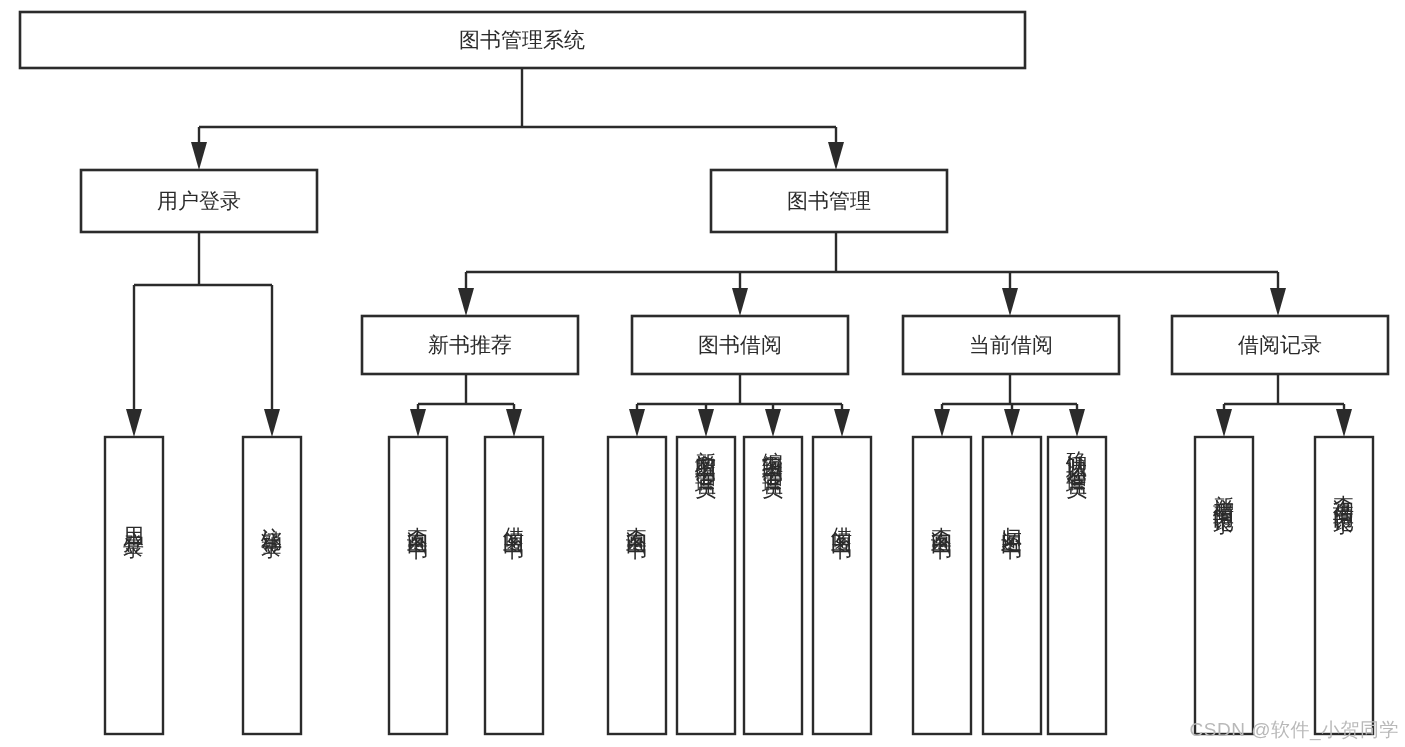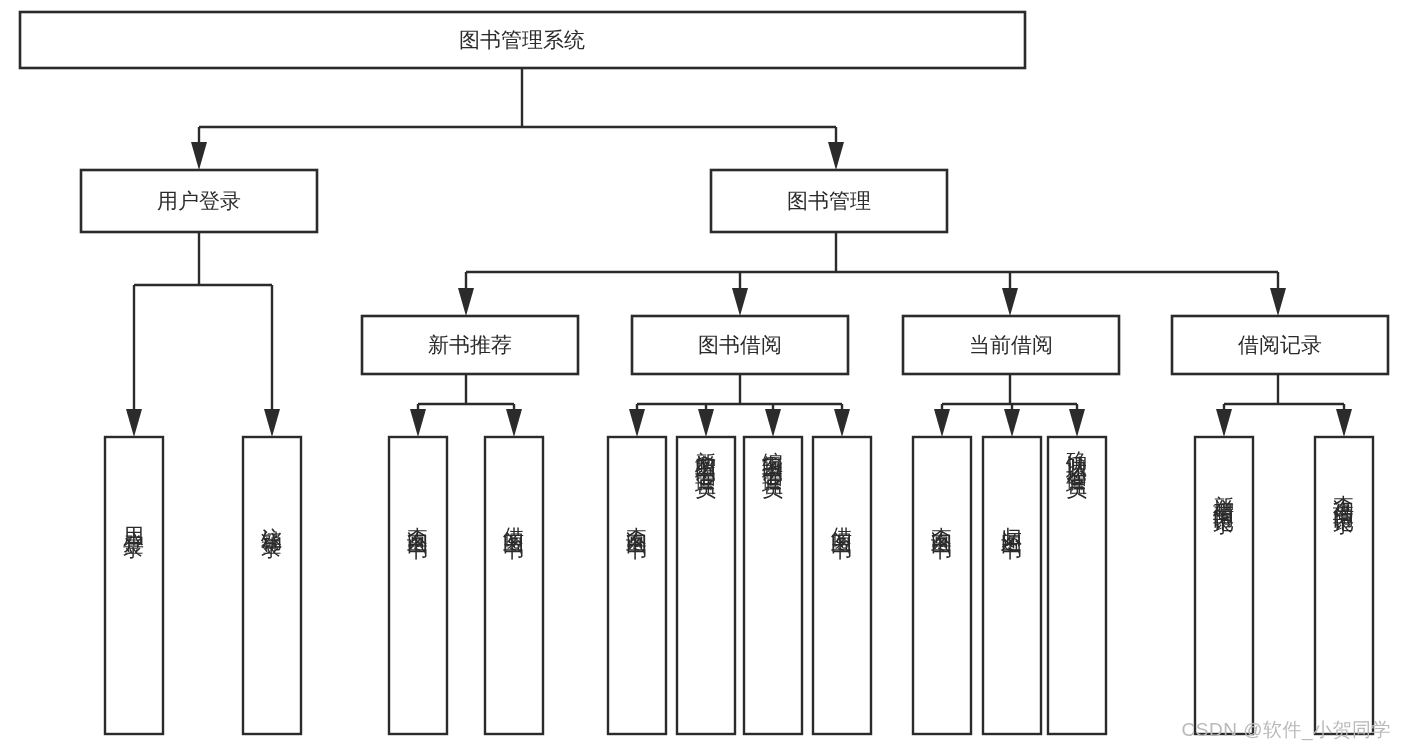--- a/index.html
+++ b/index.html
@@ -57,21 +57,21 @@
     font-family: "Liberation Sans", "DejaVu Sans", sans-serif;
     fill: #2b2b2b;
     font-size: 21px;
     text-anchor: middle;
     writing-mode: vertical-rl;
     glyph-orientation-vertical: 0;
     letter-spacing: 4px;
   }
   .watermark-text {
     position: absolute;
-    right: 14px;
+    right: 6px;
     bottom: 4px;
     font-family: "Liberation Sans", "DejaVu Sans", sans-serif;
     font-size: 19px;
     color: #b9b9b9;
     white-space: nowrap;
     letter-spacing: 0.5px;
   }
 </style>
 </head>
 <body>

